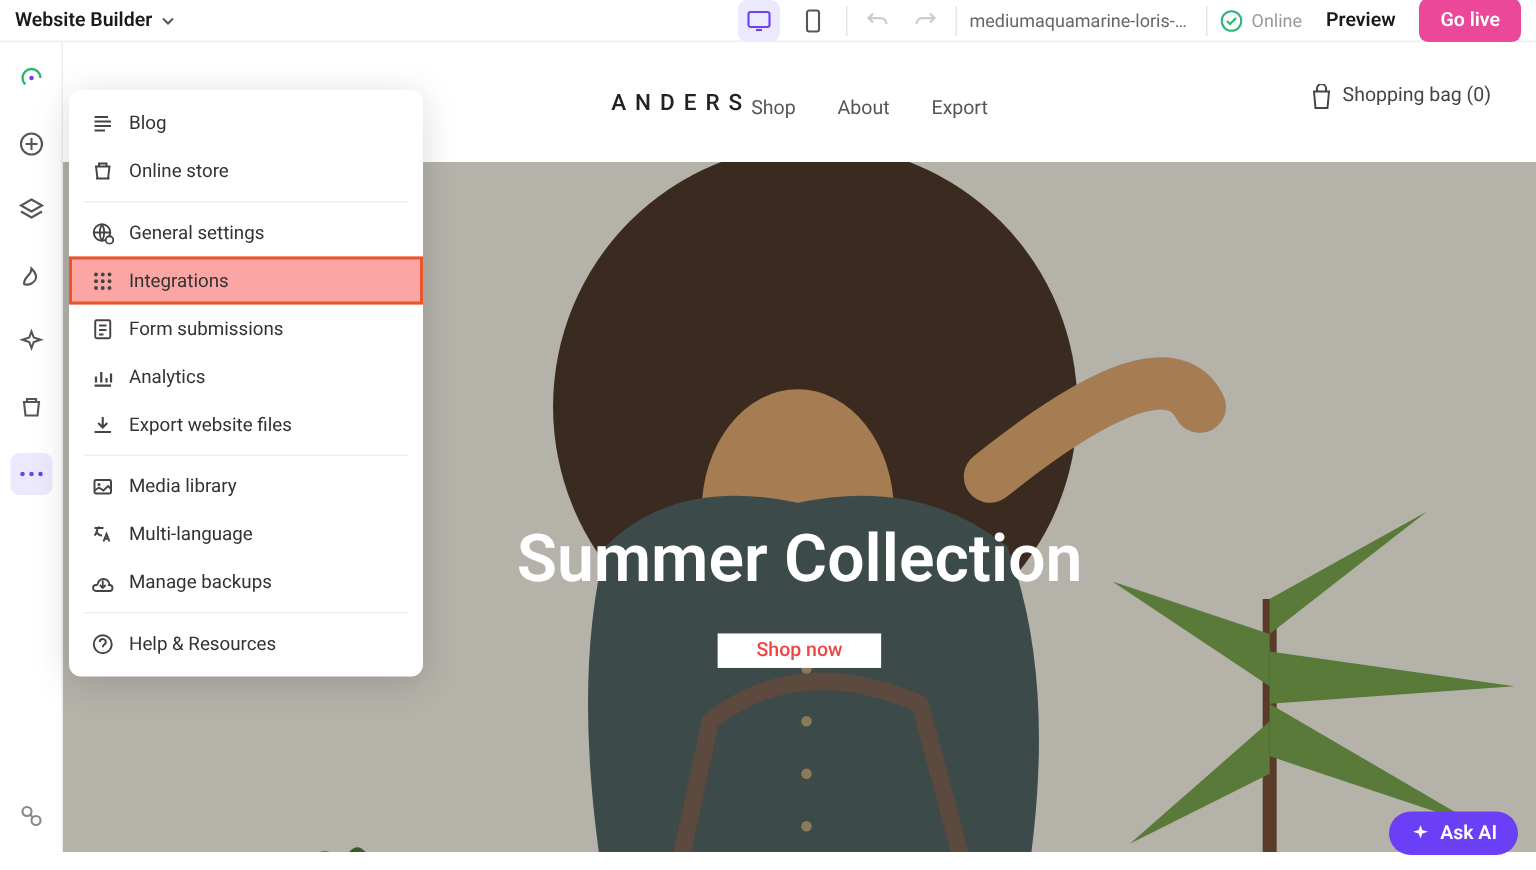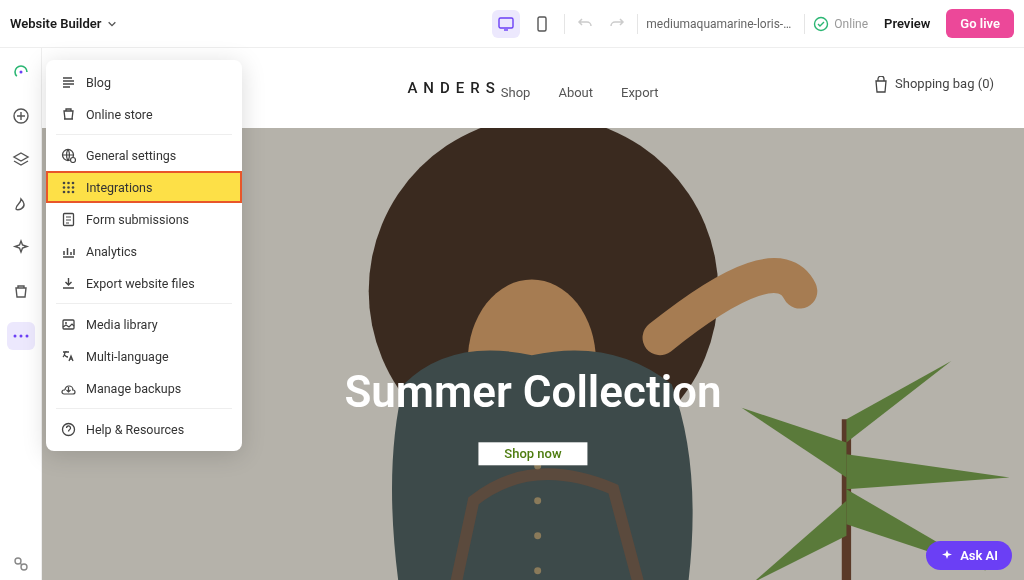--- a/index.html
+++ b/index.html
@@ -1,17 +1,17 @@
 <!DOCTYPE html>
 <html><head>
 <meta charset="utf-8">
 <style>
 *{box-sizing:border-box;margin:0;padding:0;font-family:-apple-system,BlinkMacSystemFont,"Segoe UI",Roboto,sans-serif}
 body{width:1024px;height:580px;overflow:hidden;background:#fff;position:relative}
-.topbar{height:48px;display:flex;align-items:center;padding:0 10px;border-bottom:1px solid #eee;gap:10px}
+.topbar{height:28px;display:flex;align-items:center;padding:0 10px;border-bottom:1px solid #eee;gap:10px}
 .tb-left{display:flex;align-items:center;gap:6px;font-size:13px;font-weight:600;color:#1a1a1a;cursor:pointer}
 .tb-center{margin-left:auto;display:flex;align-items:center;gap:8px}
 .device-btn{width:28px;height:28px;border-radius:6px;display:flex;align-items:center;justify-content:center;cursor:pointer}
 .device-btn.active{background:#ece8fd}
 .divider{width:1px;height:20px;background:#e5e5e5}
 .history-btn{width:24px;height:24px;display:flex;align-items:center;justify-content:center;color:#bbb;cursor:pointer}
 .url-text{font-size:12px;color:#666;max-width:150px;overflow:hidden;text-overflow:ellipsis;white-space:nowrap}
 .saved-wrap{display:flex;align-items:center;gap:5px}
 .saved-text{font-size:12px;color:#999}
 .preview-btn{font-size:13px;font-weight:600;color:#1a1a1a;padding:6px 8px;cursor:pointer}
@@ -25,24 +25,24 @@
 .hero-bg{position:absolute;inset:0;background:#b8b5ae}
 .hero-bg svg{position:absolute;inset:0;width:100%;height:100%}
 .site-header{position:relative;height:80px;background:#fff;display:flex;flex-direction:row;align-items:center;justify-content:center}
 .brand{font-size:15px;font-weight:500;letter-spacing:6px;color:#222}
 .site-nav{display:flex;gap:28px;margin-top:8px}
 .site-nav a{font-size:13px;color:#555;text-decoration:none;cursor:pointer}
 .bag{position:absolute;right:30px;top:28px;display:flex;align-items:flex-start;gap:6px;font-size:13px;color:#444;cursor:pointer}
 .hero{position:relative;height:536px;outline:1px solid #3b82f6;outline-offset:-1px}
 .hero-content{position:absolute;left:50%;top:50%;transform:translate(-50%,-30%);text-align:center}
 .hero-title{font-size:44px;font-weight:600;color:#fff;margin-bottom:24px;white-space:nowrap}
-.hero-cta{background:#fff;color:#4d7c0f;font-size:13px;font-weight:500;padding:4px 26px;border:none;cursor:pointer}
-.dropdown{position:absolute;left:46px;top:60px;width:196px;background:#fff;border-radius:8px;box-shadow:0 4px 24px rgba(0,0,0,.15);padding:6px 0;z-index:50}
+.hero-cta{background:#fff;color:#ef4444;font-size:13px;font-weight:500;padding:4px 26px;border:none;cursor:pointer}
+.dropdown{position:absolute;left:46px;top:60px;width:236px;background:#fff;border-radius:8px;box-shadow:0 4px 24px rgba(0,0,0,.15);padding:6px 0;z-index:50}
 .dd-item{display:flex;align-items:center;gap:10px;padding:8px 14px;font-size:12.5px;color:#333;cursor:pointer}
-.dd-item.highlighted{background:#fde047;outline:2px solid #e8562a;outline-offset:-2px}
+.dd-item.highlighted{background:#fca5a5;outline:2px solid #e8562a;outline-offset:-2px}
 .dd-sep{height:1px;background:#eee;margin:4px 10px}
 .dd-icon{width:16px;height:16px;display:flex;align-items:center;justify-content:center;color:#444;flex-shrink:0}
 .askai{position:absolute;right:12px;bottom:10px;background:#6b3ff5;color:#fff;border-radius:16px;padding:7px 14px;display:flex;align-items:flex-end;gap:6px;font-size:13px;font-weight:600;cursor:pointer;border:none;z-index:60}
 .chev{width:10px;height:10px}
 svg{display:block}
 </style>
 </head>
 <body>
 
 <div class="topbar">

